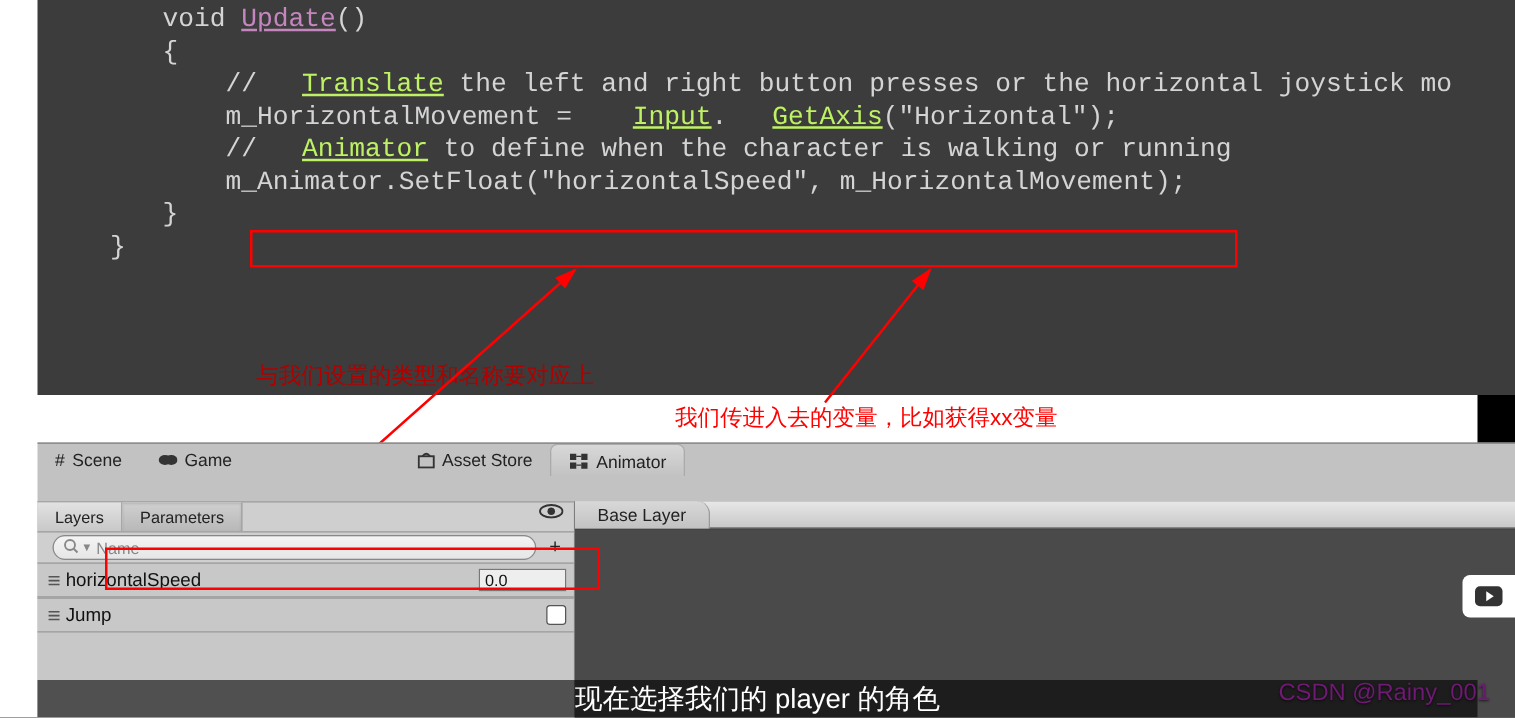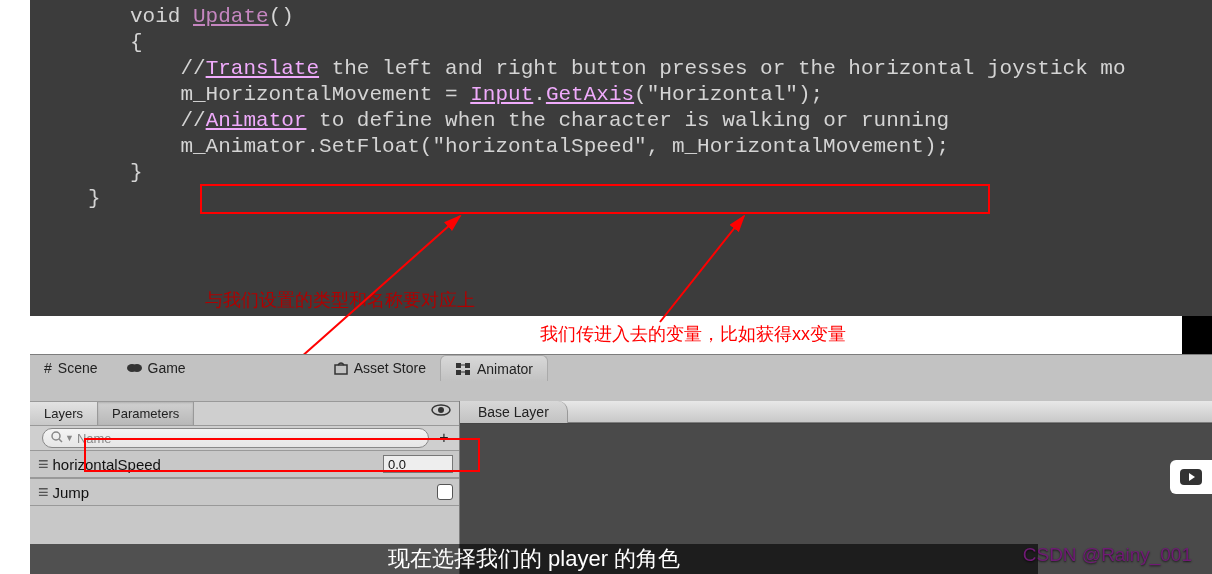--- a/index.html
+++ b/index.html
@@ -1,20 +1,20 @@
 <!DOCTYPE html>
 <html><head>
 <meta charset="utf-8">
 <style>
   * { margin:0; padding:0; box-sizing:border-box; }
   body { width:1212px; height:574px; background:#fff; font-family:Arial,sans-serif; position:relative; overflow:hidden; }
   .code-area { position:absolute; left:30px; top:0; width:1182px; height:316px; background:#3c3c3c; color:#d4d4d4; font-family:'Consolas',monospace; font-size:21px; line-height:26px; padding-top:4px; overflow:hidden; }
   .code-line { white-space:pre; padding-left:100px; height:26px;font-family:Liberation Mono, monospace; }
   .kw-type { color:#c586c0; text-decoration:underline; }
-  .kw-link { color:#f0abfc; text-decoration:underline; }
+  .kw-link { color:#bef264; text-decoration:underline;margin-left:36px; }
   .red-box { position:absolute; border:2px solid #ff0000; }
   .anno-red { position:absolute; color:#ff0000; font-size:18px; }
   svg.arrow-svg { position:absolute; left:0; top:0; pointer-events:none; }
   .unity-panel { position:absolute; left:30px; top:354px; width:1182px; height:220px; background:#c2c2c2; border-top:1px solid #7d7d7d; }
   .tab-row { display:flex; align-items:center; height:26px; font-size:14px; position:relative; }
   .tab { display:flex; align-items:center; height:26px; padding:0 14px; color:#222; cursor:default; }
   .tab.selected { background:linear-gradient(#d8d8d8,#c2c2c2); border-radius:6px 6px 0 0; border-top:1px solid #aaa; border-left:1px solid #aaa; border-right:1px solid #aaa; }
   .tab .ti { margin-right:6px; display:flex; align-items:center; }
   .sub-tab-row { display:flex; height:24px; border-top:1px solid #999; background:#cfcfcf; }
   .left-pane { width:430px; display:flex; flex-direction:column; border-right:1px solid #7d7d7d; }
@@ -29,21 +29,21 @@
   .param-list { background:#c8c8c8; flex:1; }
   .param-row { display:flex; align-items:center; height:28px; border-top:1px solid #999; border-bottom:1px solid #999; padding:0 6px 0 8px; }
   .drag-h { color:#555; margin-right:10px; font-size:18px; letter-spacing:-6px; }
   .param-name { flex:1; font-size:15px; color:#111; }
   .param-val { width:70px; height:18px; background:#eee; border:1px solid #777; font-size:13px; padding:0 4px; color:#111; }
   .param-check { width:16px; height:16px; border:1px solid #555; border-radius:3px; background:#fff; }
   .crumb-bar { height:22px; display:flex; align-items:center; background:linear-gradient(#e8e8e8,#c8c8c8); border-bottom:1px solid #7d7d7d; }
   .crumb-tab { padding:0 18px; height:22px; display:flex; align-items:center; font-size:14px; color:#222; border-right:1px solid #999; background:linear-gradient(#d8d8d8,#c2c2c2); border-radius:0 10px 0 0; }
   .right-content { background:#4a4a4a; height:calc(100% - 22px); border-top:1px solid #444; }
   .watermark { position:absolute; right:20px; bottom:8px; color:#701a75; font-size:19px; text-shadow:0 1px 2px rgba(0,0,0,.7); }
-  .bottom-strip { position:absolute; left:30px; bottom:0; width:1008px; height:30px; background:rgba(0,0,0,.6); display:flex; align-items:center; justify-content:center; color:#fff; font-size:22px; }
+  .bottom-strip { position:absolute; left:30px; bottom:0; width:1152px; height:30px; background:rgba(0,0,0,.6); display:flex; align-items:center; justify-content:center; color:#fff; font-size:22px; }
   .right-black { position:absolute; right:0; top:0; width:30px; height:574px; background:#000; }
   .video-ic { position:absolute; right:0; top:460px; width:42px; height:34px; background:#fff; border-radius:6px 0 0 6px; display:flex; align-items:center; justify-content:center; }
 </style>
 </head>
 <body>
 
 <div class="right-black"></div>
 
 <div class="code-area">
   <div class="code-line"><span>void </span><span class="kw-type">Update</span><span>()</span></div>

